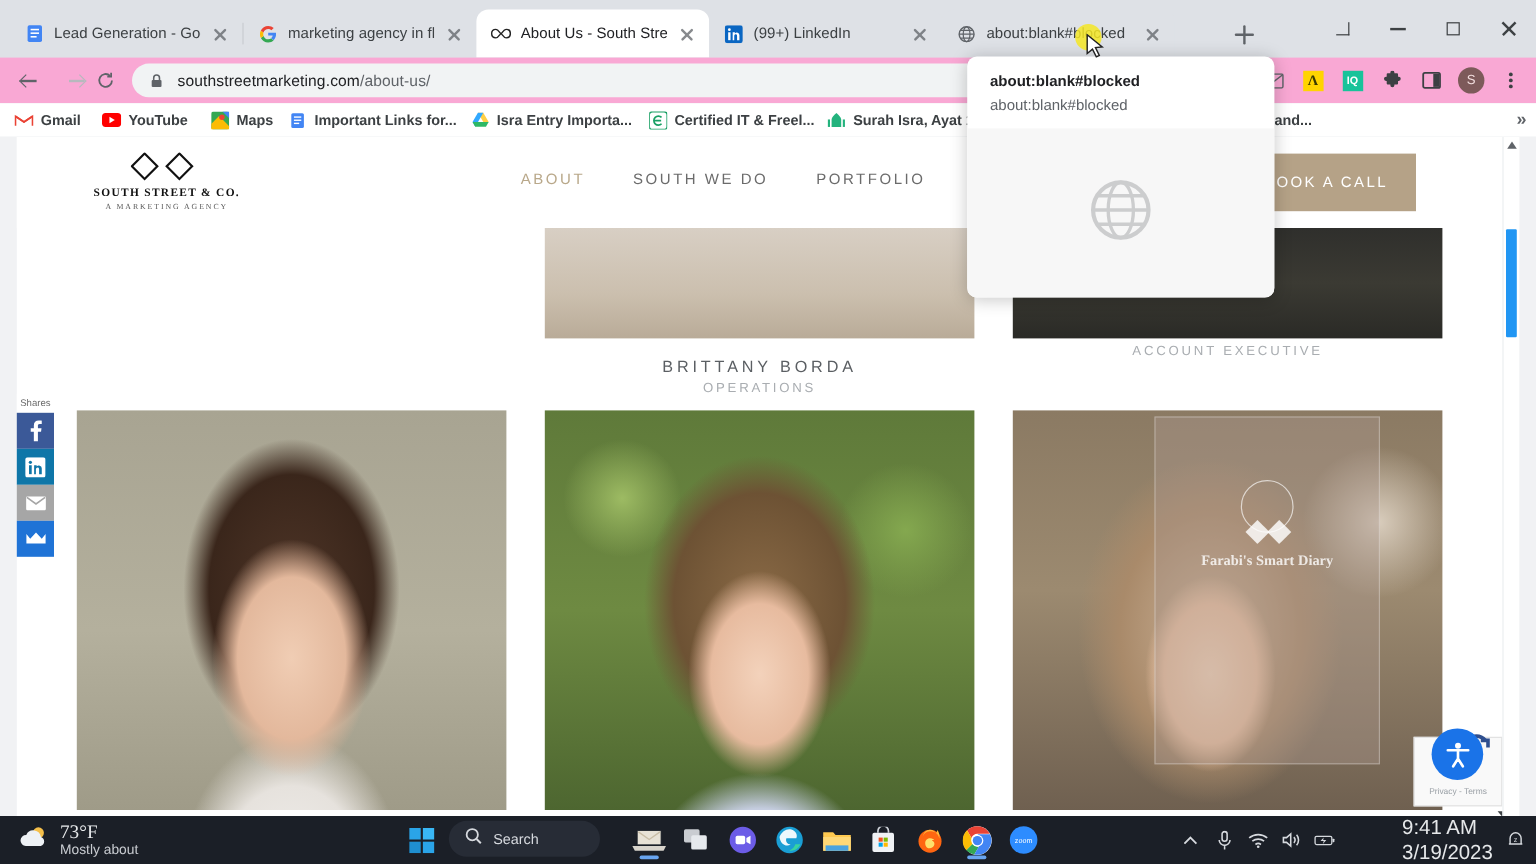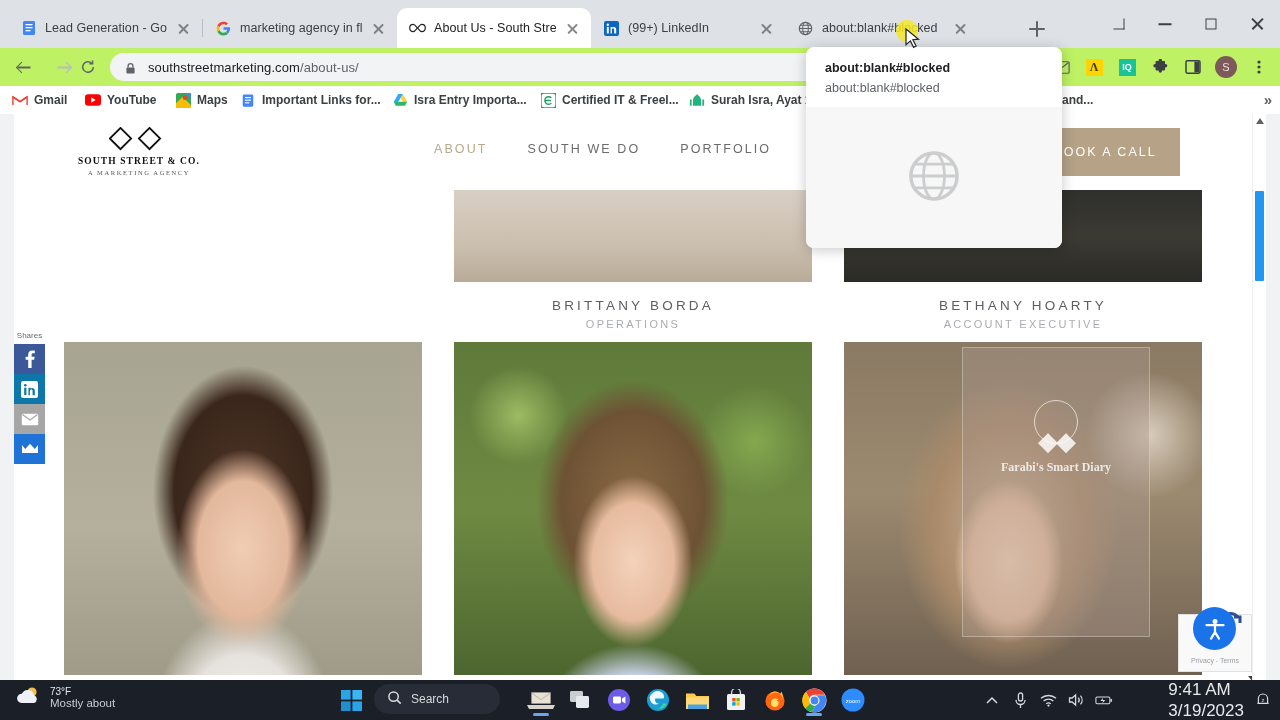--- a/index.html
+++ b/index.html
@@ -46,21 +46,21 @@
   .wc { width:46px; height:32px; position:relative; }
   .wc .g { position:absolute; left:50%; top:50%; transform:translate(-50%,-50%); }
   .chev { width:11px; height:11px; border-right:1.5px solid #3c4043; border-bottom:1.5px solid #3c4043; transform:translate(-50%,-65%) rotate(45deg); }
   .minw { width:13px; height:1.5px; background:#3c4043; }
   .maxw { width:11px; height:11px; border:1.5px solid #3c4043; }
   .clsw { width:14px; height:14px; }
   .clsw::before, .clsw::after { content:""; position:absolute; left:0; top:6px; width:15px; height:1.5px; background:#3c4043; }
   .clsw::before { transform:rotate(45deg); } .clsw::after { transform:rotate(-45deg); }
 
   
-  .toolbar { position:absolute; left:0; top:48px; width:1280px; height:38px; background:#bef264; }
+  .toolbar { position:absolute; left:0; top:48px; width:1280px; height:38px; background:#f9a8d4; }
   .navbtn { position:absolute; top:7px; width:24px; height:24px; }
   .arrow-l { position:absolute; left:50%; top:50%; width:13px; height:13px; transform:translate(-50%,-50%); }
   .arrow-l::before { content:""; position:absolute; left:0; top:6px; width:13px; height:1.6px; background:#5f6368; }
   .arrow-l::after { content:""; position:absolute; left:0px; top:2.5px; width:7px; height:7px; border-left:1.6px solid #5f6368; border-bottom:1.6px solid #5f6368; transform:rotate(45deg); }
   .arrow-r { position:absolute; left:50%; top:50%; width:13px; height:13px; transform:translate(-50%,-50%); }
   .arrow-r::before { content:""; position:absolute; left:0; top:6px; width:13px; height:1.6px; background:#b6b9bd; }
   .arrow-r::after { content:""; position:absolute; right:0px; top:2.5px; width:7px; height:7px; border-right:1.6px solid #b6b9bd; border-top:1.6px solid #b6b9bd; transform:rotate(45deg); }
 
   .omnibox {
     position:absolute; left:110px; top:5px; width:840px; height:28px;
@@ -177,21 +177,21 @@
   .hc-thumb { position:absolute; left:0; top:60px; width:256px; height:141px; background:#f7f7f7; display:flex; align-items:center; justify-content:center; }
 
   
   .cursor { position:absolute; left:905px; top:28px; z-index:90; }
   .cursor-hl { position:absolute; left:896px; top:20px; width:22px; height:22px; border-radius:50%; background:#f5e625; opacity:.85; z-index:88; }
 
   
   .taskbar { position:absolute; left:0; top:680px; width:1280px; height:40px; background:#1b1f27; }
   .tb-weather { position:absolute; left:14px; top:5px; display:flex; align-items:center; gap:8px; }
   .weather-text { line-height:1.15; }
-  .weather-temp { font-size:10px; color:#e6e8ea; }
+  .weather-temp { font-size:16px; color:#e6e8ea;font-family:Liberation Serif, serif; }
   .weather-desc { font-size:11.5px; color:#c9ccd1; }
   .tb-center { position:absolute; left:335px; top:4px; display:flex; gap:7px; }
   .tbtile { width:32px; height:32px; display:flex; align-items:center; justify-content:center; position:relative; }
   .searchpill { width:126px; height:30px; background:#272c36; border-radius:15px; display:flex; align-items:center; gap:9px; padding-left:13px; }
   .searchpill-text { font-size:12px; color:#d6d9de; }
   .running-dot { position:absolute; bottom:0px; left:50%; transform:translateX(-50%); width:16px; height:3px; background:#69a5f0; border-radius:2px; }
   .tray { position:absolute; right:8px; top:0; height:40px; display:flex; align-items:center; gap:10px; }
   .tray-ico { width:18px; height:18px; display:flex; align-items:center; justify-content:center; }
   .clock { text-align:left; line-height:1.25; color:#e6e8ea; font-size:17px;margin-left:45px; }
 </style>
@@ -448,21 +448,20 @@
       <div class="team">
 
         <div class="row" style="height:133px">
           <div class="card" style="left:440px; top:0">
             <div class="photo p-b1"></div>
             <div class="name">BRITTANY BORDA</div>
             <div class="role">OPERATIONS</div>
           </div>
           <div class="card" style="left:830px; top:0">
             <div class="photo p-h1"></div>
-            <div class="name">BETHANY HOARTY</div>
             <div class="role">ACCOUNT EXECUTIVE</div>
           </div>
         </div>
 
         <div class="row" style="height:340px; margin-top:19px">
           <div class="card" style="left:50px; top:0">
             <div class="photo2 p-k2"></div>
           </div>
           <div class="card" style="left:440px; top:0">
             <div class="photo2 p-b2"></div>

